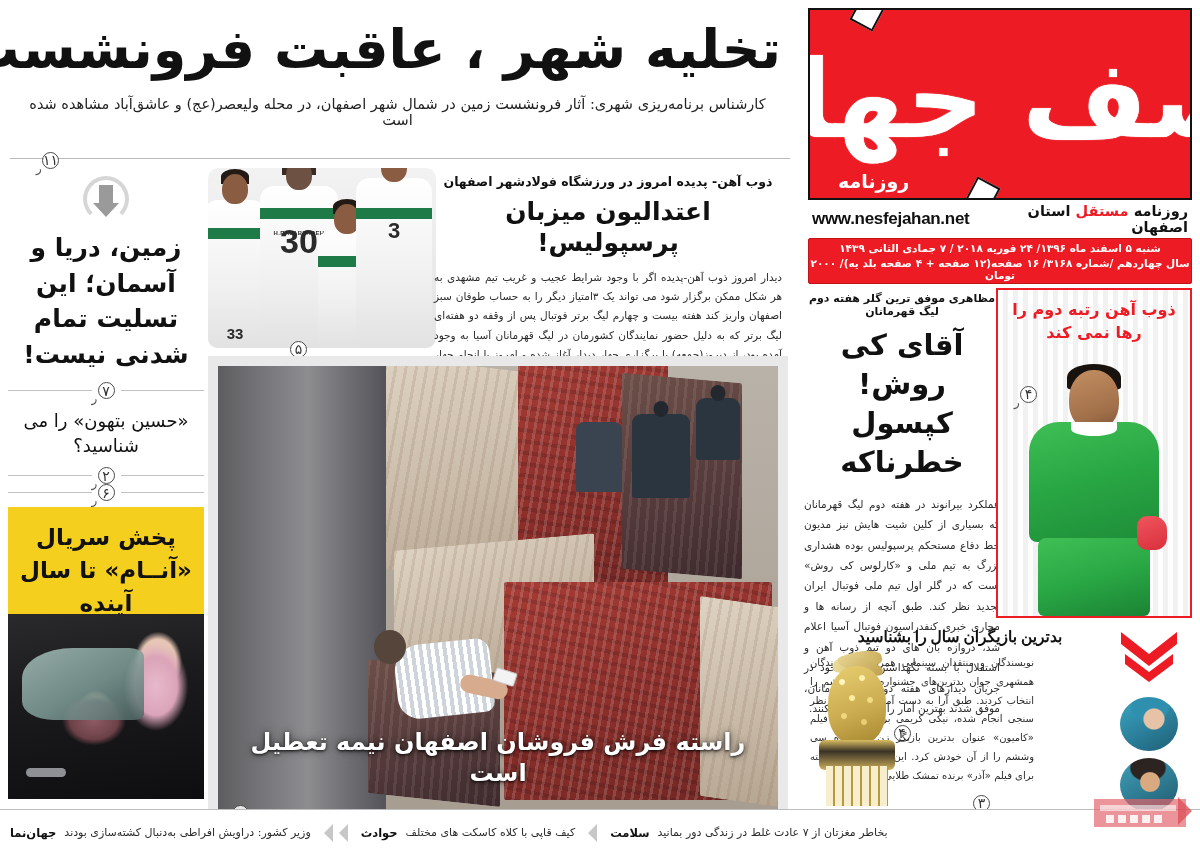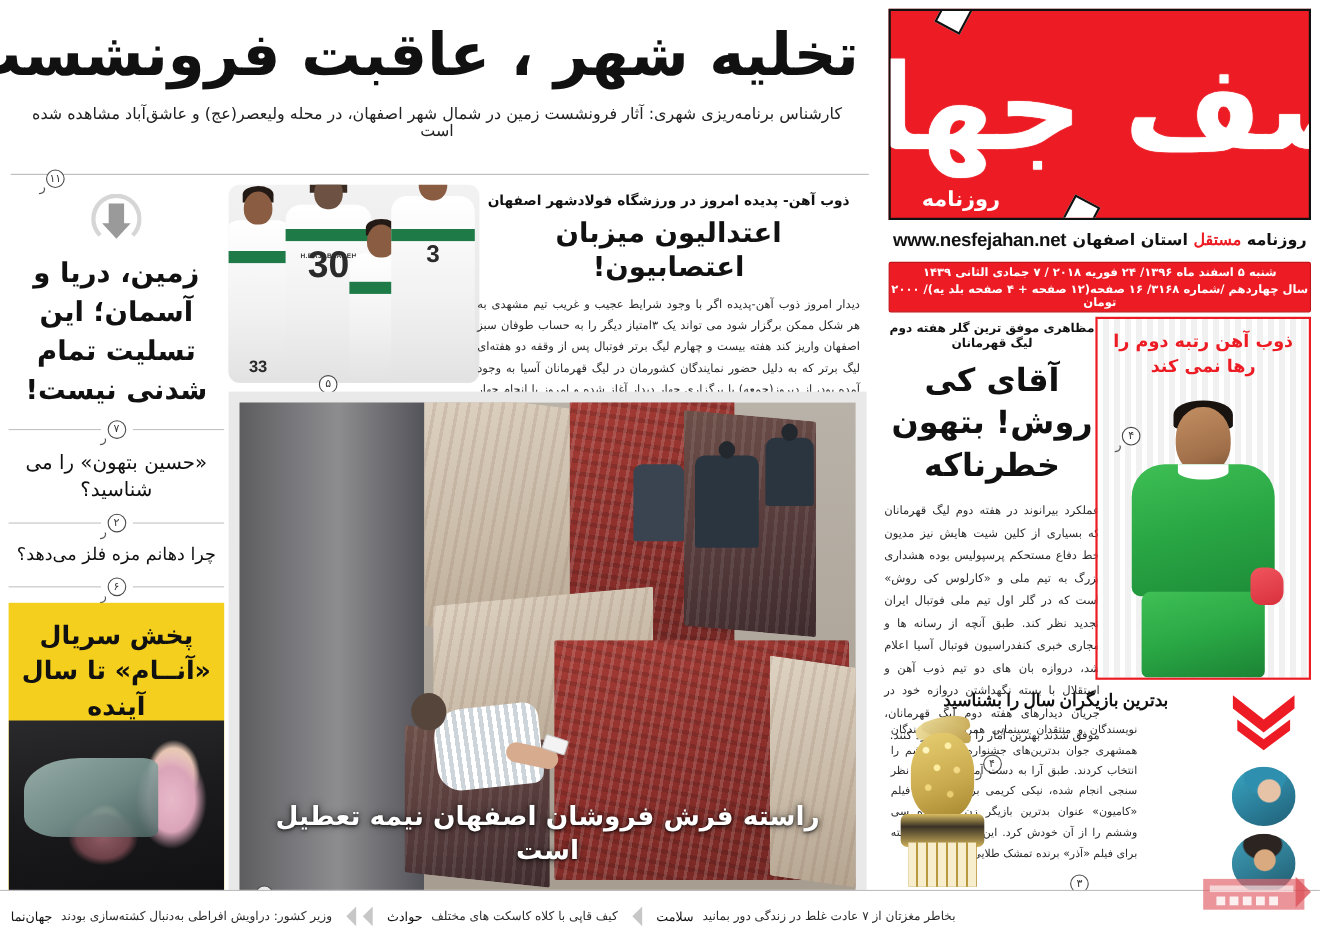--- a/index.html
+++ b/index.html
@@ -83,21 +83,21 @@
     font-weight: bold;
     color: #111;
     letter-spacing: -0.3px;
   }
   .indep-tag {
     direction: rtl;
     font-size: 14.5px;
     font-weight: bold;
     color: #111;
   }
-  .indep-tag .hl { color: #ED1C24; font-family: Liberation Serif, serif; }
+  .indep-tag .hl { color: #ED1C24; }
 
   .date-bar {
     position: absolute;
     top: 238px; right: 8px;
     width: 384px;
     height: 46px;
     background: #ED1C24;
     border: 1px solid #c0141a;
     border-radius: 2px;
     color: #fff;
@@ -144,21 +144,21 @@
   }
 
   
   .pagemark {
     display: inline-flex;
     align-items: center;
     justify-content: center;
     width: 17px; height: 17px;
     border: 1px solid #4a4a4a;
     border-radius: 50%;
-    font-size: 10px;
+    font-size: 14px;
     color: #333;
     background: #fff;
     position: relative;
   }
   .pagemark::after {
     content: "ر";
     position: absolute;
     left: -7px; bottom: -7px;
     font-size: 12px;
     color: #555;
@@ -725,21 +725,21 @@
   .foot-cell {
     display: flex;
     flex-direction: row-reverse;
     align-items: center;
     gap: 8px;
     padding: 0 10px;
     position: relative;
   }
   .foot-label {
     font-size: 11.5px;
-    font-weight: normal;
+    font-weight: bold;
     color: #111;
     white-space: nowrap;
   }
   .foot-text {
     font-size: 11px;
     color: #2b2b2b;
     white-space: nowrap;
   }
   .foot-sep {
     width: 0; height: 0;
@@ -811,21 +811,20 @@
       <span class="line"></span>
     </div>
 
     <div class="sb-item">«حسین بتهون» را می شناسید؟</div>
     <div class="mark-row">
       <span class="line"></span>
       <span class="pagemark">۲</span>
       <span class="line"></span>
     </div>
 
-    <div class="sb-item small">چرا دهانم مزه فلز می‌دهد؟</div>
     <div class="mark-row">
       <span class="line"></span>
       <span class="pagemark">۶</span>
       <span class="line"></span>
     </div>
 
     <div class="promo-box">
       <div class="promo-title">پخش سریال «آنــام» تا سال آینده</div>
       <div class="promo-mark">
         <span class="pagemark">۳</span>
@@ -859,21 +858,21 @@
       </div>
       <div class="player" style="left:148px;width:76px;height:170px;">
         <div class="head"></div>
         <div class="stripe" style="top:30px;"></div>
         <div class="num" style="top:40px;font-size:22px;">3</div>
       </div>
     </div>
 
     <div class="soccer-text">
       <div class="kicker">ذوب آهن- پدیده امروز در ورزشگاه فولادشهر اصفهان</div>
-      <div class="story-head">اعتدالیون میزبان اعتصابیون!</div>
+      <div class="story-head">اعتدالیون میزبان پرسپولیس!</div>
       <div class="story-body">دیدار امروز ذوب آهن-پدیده اگر با وجود شرایط عجیب و غریب تیم مشهدی به هر شکل ممکن برگزار شود می تواند یک ۳امتیاز دیگر را به حساب طوفان سبز اصفهان واریز کند هفته بیست و چهارم لیگ برتر فوتبال پس از وقفه دو هفته‌ای لیگ برتر که به دلیل حضور نمایندگان کشورمان در لیگ قهرمانان آسیا به وجود آمده بود، از دیروز(جمعه) با برگزاری چهار دیدار آغاز شده و امروز با انجام چهار دیدار دیگر پیگیری خواهد شد</div>
     </div>
     <div style="position:absolute;left:82px;bottom:-10px;">
       <span class="pagemark">۵</span>
     </div>
   </div>
 
   <div class="carpet-block">
     <div class="carpet-photo">
       <div class="rug cream" style="left:168px;top:0;width:178px;height:214px;transform:skewY(7deg);"></div>
@@ -899,21 +898,21 @@
         <h2>راسته فرش فروشان اصفهان نیمه تعطیل است</h2>
       </div>
       <div class="carpet-mark">
         <span class="pagemark">۱۱</span>
       </div>
     </div>
   </div>
 
   <div class="rightcol">
     <div class="right-kicker">مظاهری موفق ترین گلر هفته دوم لیگ قهرمانان</div>
-    <div class="right-head">آقای کی روش! بتهون خطرناکه</div>
+    <div class="right-head">آقای کی روش! کپسول خطرناکه</div>
     <div class="right-body">عملکرد بیرانوند در هفته دوم لیگ قهرمانان که بسیاری از کلین شیت هایش نیز مدیون خط دفاع مستحکم پرسپولیس بوده هشداری بزرگ به تیم ملی و «کارلوس کی روش» است که در گلر اول تیم ملی فوتبال ایران تجدید نظر کند. طبق آنچه از رسانه ها و مجاری خبری کنفدراسیون فوتبال آسیا اعلام شد، دروازه بان های دو تیم ذوب آهن و استقلال با بسته نگهداشتن دروازه خود در جریان دیدارهای هفته دوم لیگ قهرمانان، موفق شدند بهترین آمار را به سود خود کنند.</div>
     <div class="right-mark">
       <span class="pagemark">۴</span>
     </div>
   </div>
 
   <div class="promo-right">
     <div class="promo-right-title">ذوب آهن رتبه دوم را رها نمی کند</div>
     <div class="promo-right-mark">
       <span class="pagemark">۴</span>

